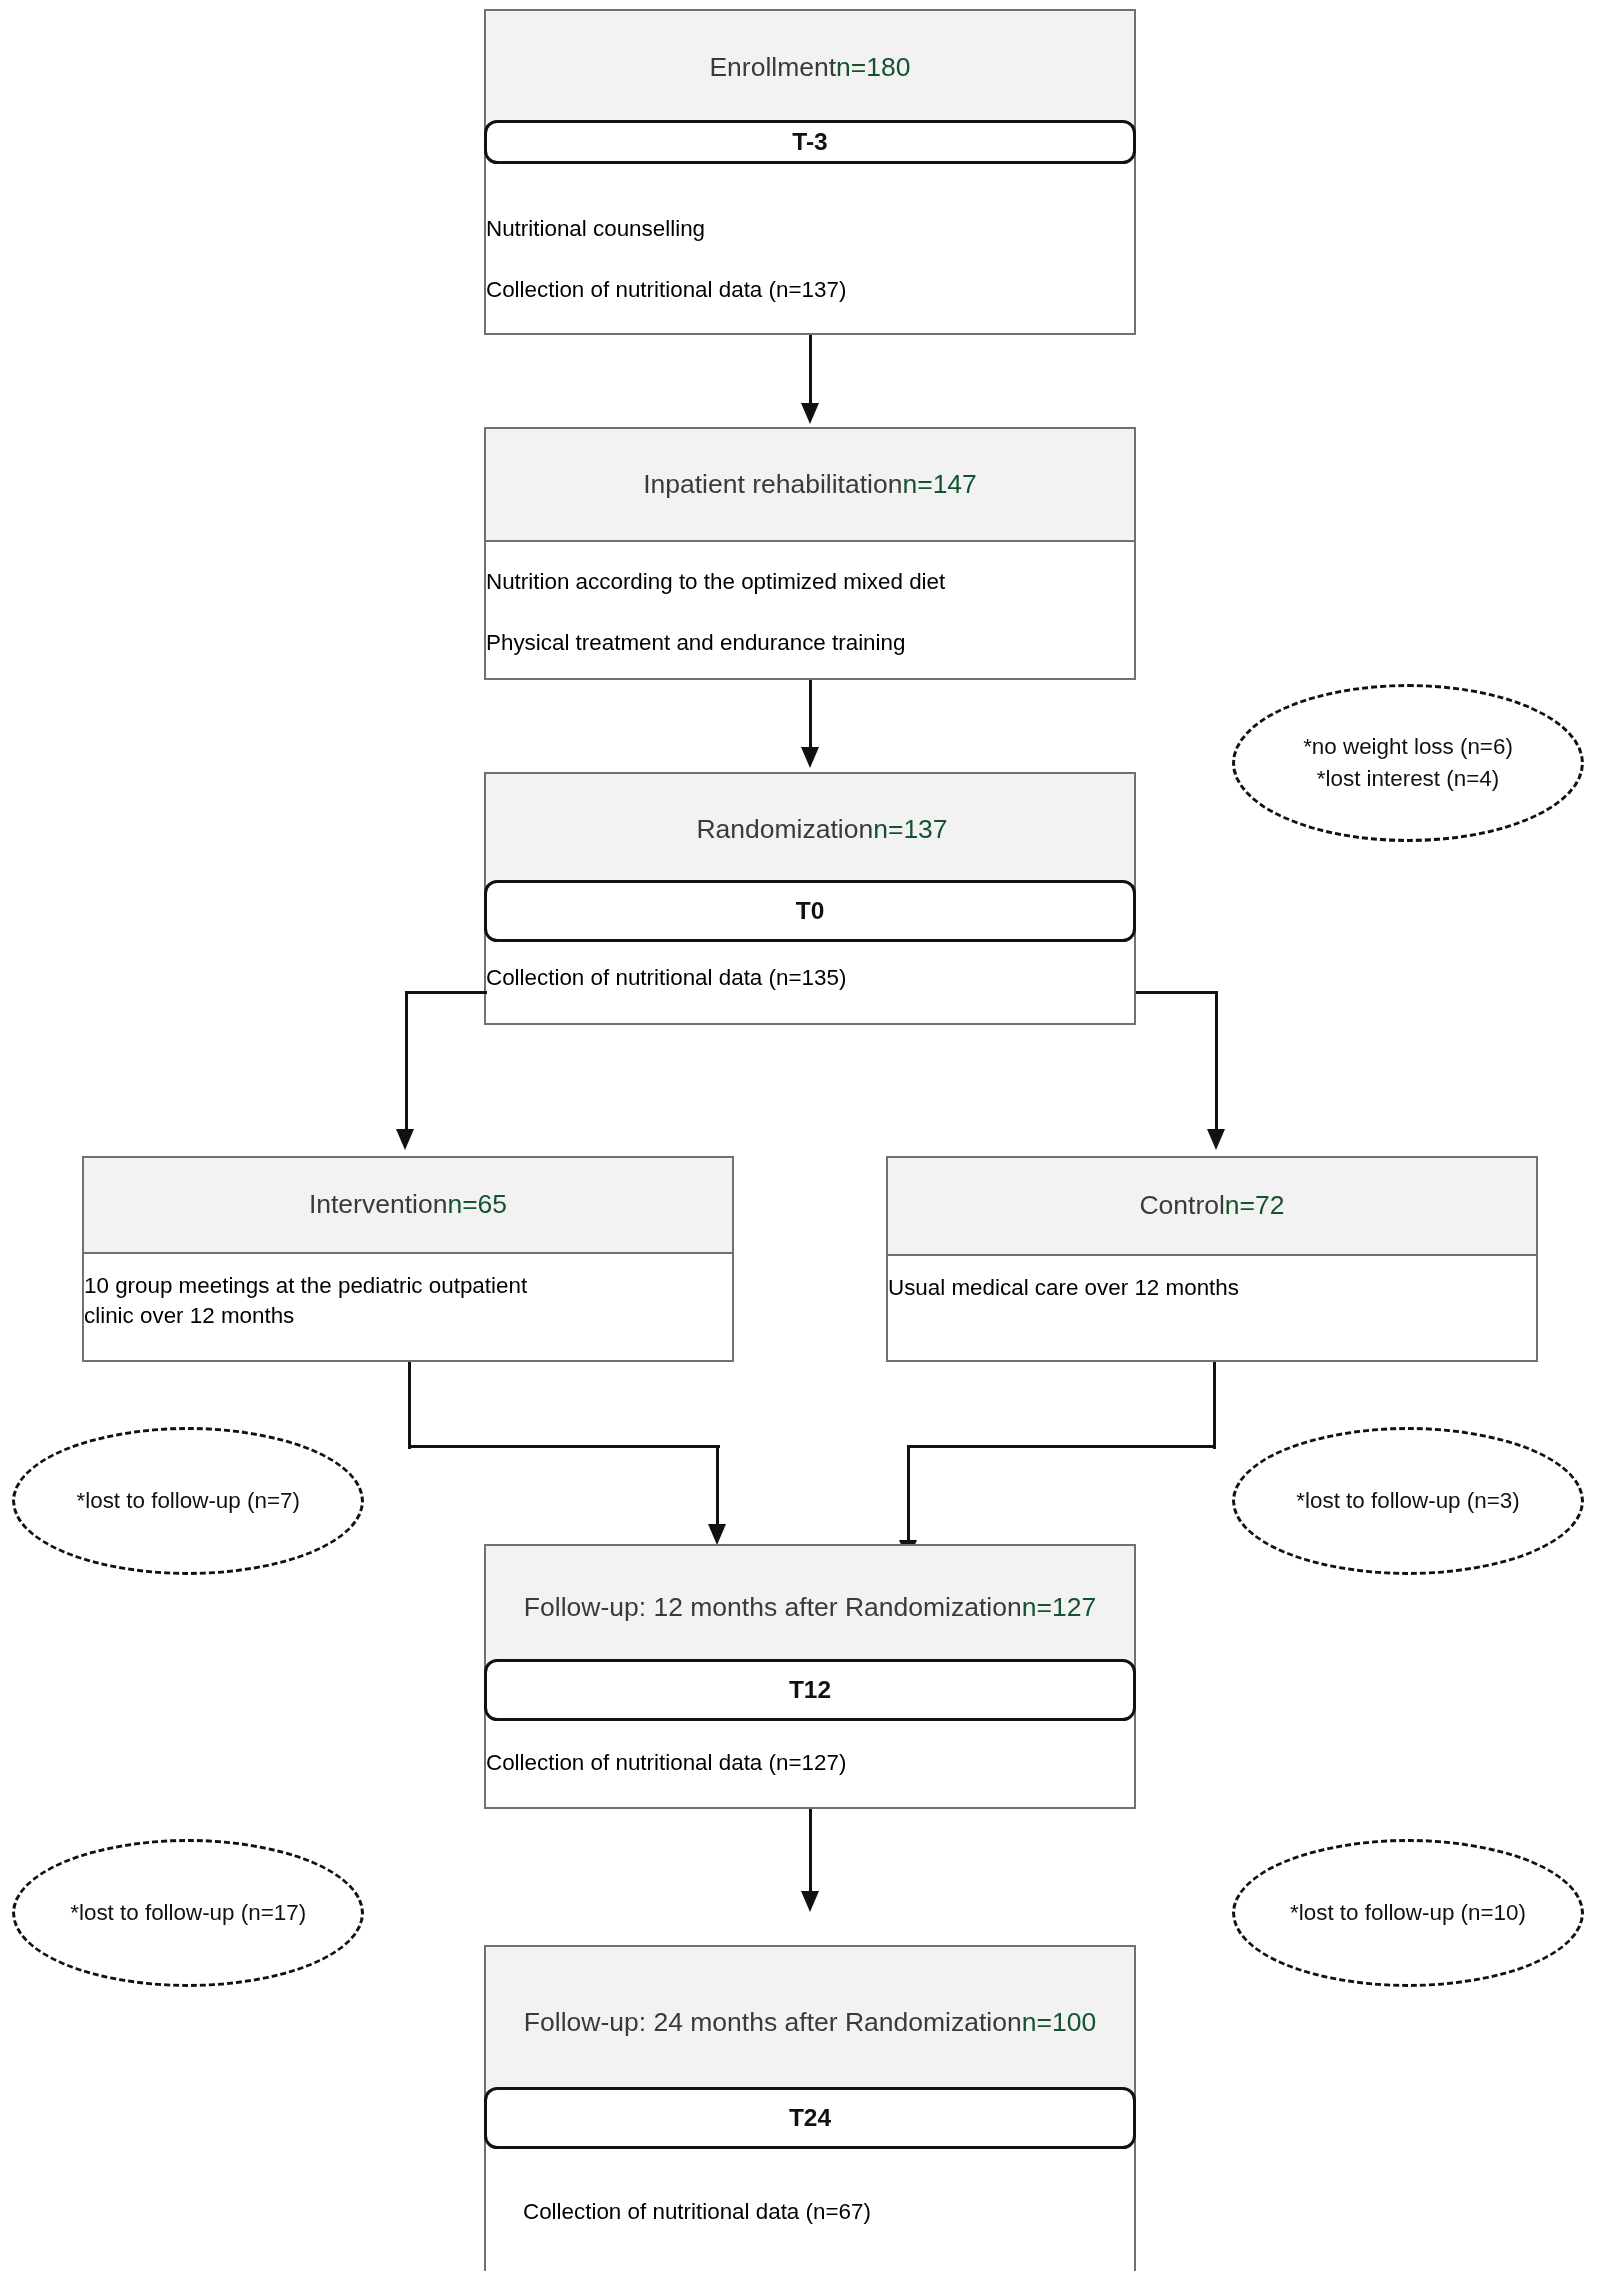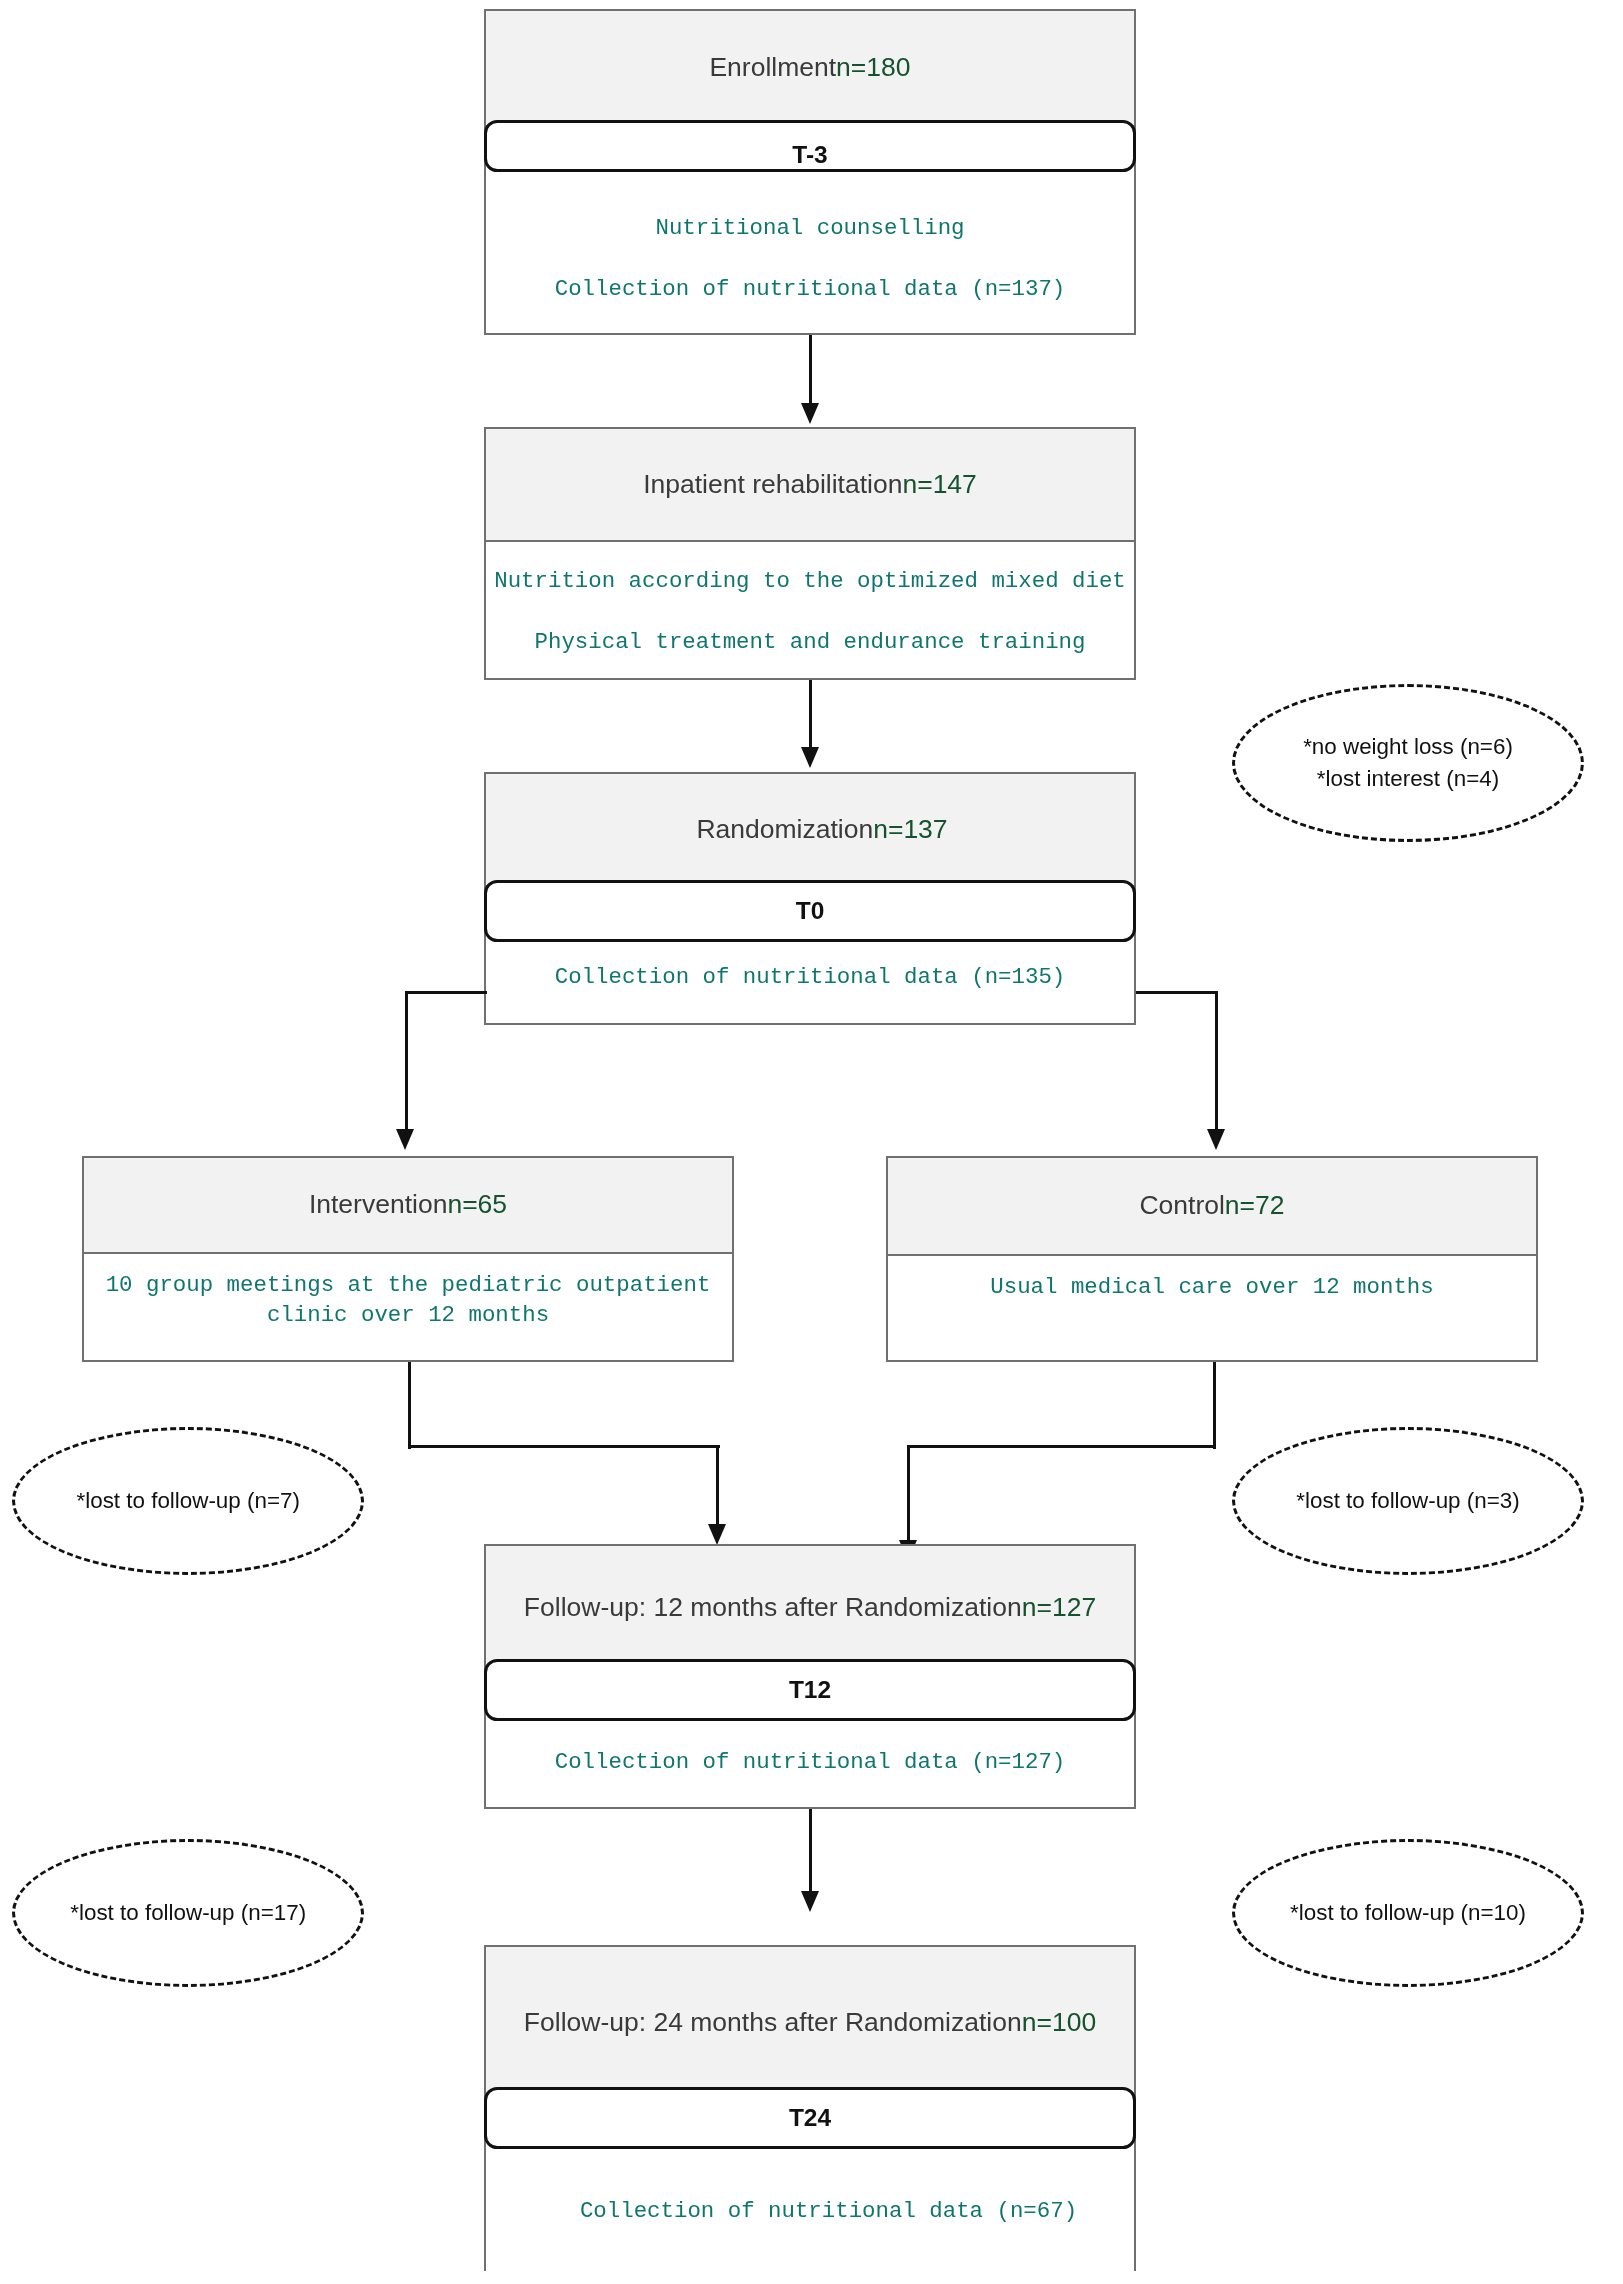--- a/index.html
+++ b/index.html
@@ -9,22 +9,22 @@
   
   .node{position:absolute;box-sizing:border-box;border:2.5px solid #6f7072;background:#ffffff;}
   .node .hdr{
     background:#f2f2f2;border-bottom:2.5px solid #6f7072;box-sizing:border-box;
     display:flex;flex-direction:row;align-items:center;justify-content:center;
     color:#3a3a3a;font-size:26.5px;line-height:1.28;text-align:center;font-weight:400;
   }
   .node .hdr .cnt{color:#14532d;}
   .node .body{box-sizing:border-box;background:#fff;position:relative;}
   .node .line{
-    position:absolute;left:0;right:0;text-align:center;color:#0f766e;
-    font-size:22.4px;line-height:1.3;font-family:Liberation Mono, monospace;
+    position:absolute;left:0;right:0;text-align:left;color:#000000;
+    font-size:22.4px;line-height:1.3;
   }
 
   
   .pill{
     position:absolute;box-sizing:border-box;background:#fff;border:3.6px solid #111;
     border-radius:13.2px;display:flex;align-items:center;justify-content:center;
     font-weight:bold;font-size:24.5px;color:#111;
   }
 
   
@@ -51,21 +51,21 @@
   <div class="node" style="left:484px;top:9.2px;width:652px;height:326px;">
     <div class="hdr" style="height:116px;">
       <div>Enrollment</div>
       <div class="cnt">n=180</div>
     </div>
     <div class="body" style="height:205px;">
       <div class="line" style="top:87px;">Nutritional counselling</div>
       <div class="line" style="top:148px;">Collection of nutritional data (n=137)</div>
     </div>
   </div>
-  <div class="pill" style="left:484px;top:120px;width:652px;height:52px;align-items:flex-end;">
+  <div class="pill" style="left:484px;top:120px;width:652px;height:44px;">
     <span>T-3</span>
   </div>
 
   <div class="vline" style="left:809px;top:335px;height:79px;"></div>
   <div class="arrowhead" style="left:801px;top:403px;"></div>
 
   <div class="node" style="left:484px;top:427px;width:652px;height:253px;">
     <div class="hdr" style="height:113px;">
       <div>Inpatient rehabilitation</div>
       <div class="cnt">n=147</div>

